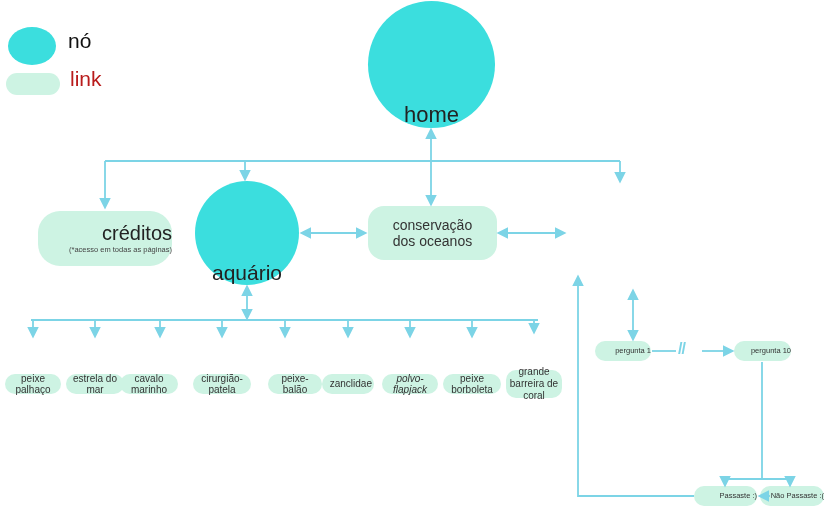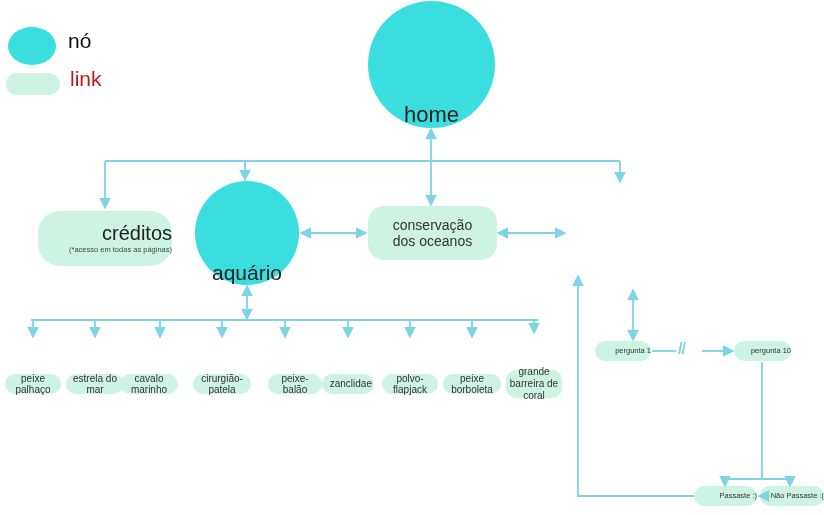--- a/index.html
+++ b/index.html
@@ -40,21 +40,21 @@
   #quiz{left:567px;top:183px;width:106px;height:106px;font-size:21px;}
 
   
   .fish{font-size:10px;top:338px;height:20px;padding:0 2px;box-sizing:border-box;margin-top:36px;}
   .fish:nth-child(1){left:5px;width:56px;}
   .fish:nth-child(2){left:66px;width:58px;}
   .fish:nth-child(3){left:120px;width:58px;}
   .fish:nth-child(4){left:193px;width:58px;}
   .fish:nth-child(5){left:268px;width:54px;}
   .fish:nth-child(6){left:322px;width:52px;}
-  .fish:nth-child(7){left:382px;width:56px;}
+  .fish:nth-child(7){left:382px;width:56px;font-style:italic;}
   .fish:nth-child(8){left:443px;width:58px;}
   .fish:nth-child(9){left:506px;width:56px;top:334px;height:28px;line-height:1.2;}
 
   
   #pergunta1{left:595px;top:341px;width:56px;height:20px;font-size:7.5px;}
   #pergunta10{left:734px;top:341px;width:57px;height:20px;font-size:7.5px;}
   #line-break{position:absolute;left:678px;top:340px;font-size:16px;font-weight:bold;
               color:var(--line);letter-spacing:-1px;z-index:2;}
   #pass{left:694px;top:486px;width:63px;height:20px;font-size:7.5px;}
   #fail{left:760px;top:486px;width:64px;height:20px;font-size:7.5px;}

